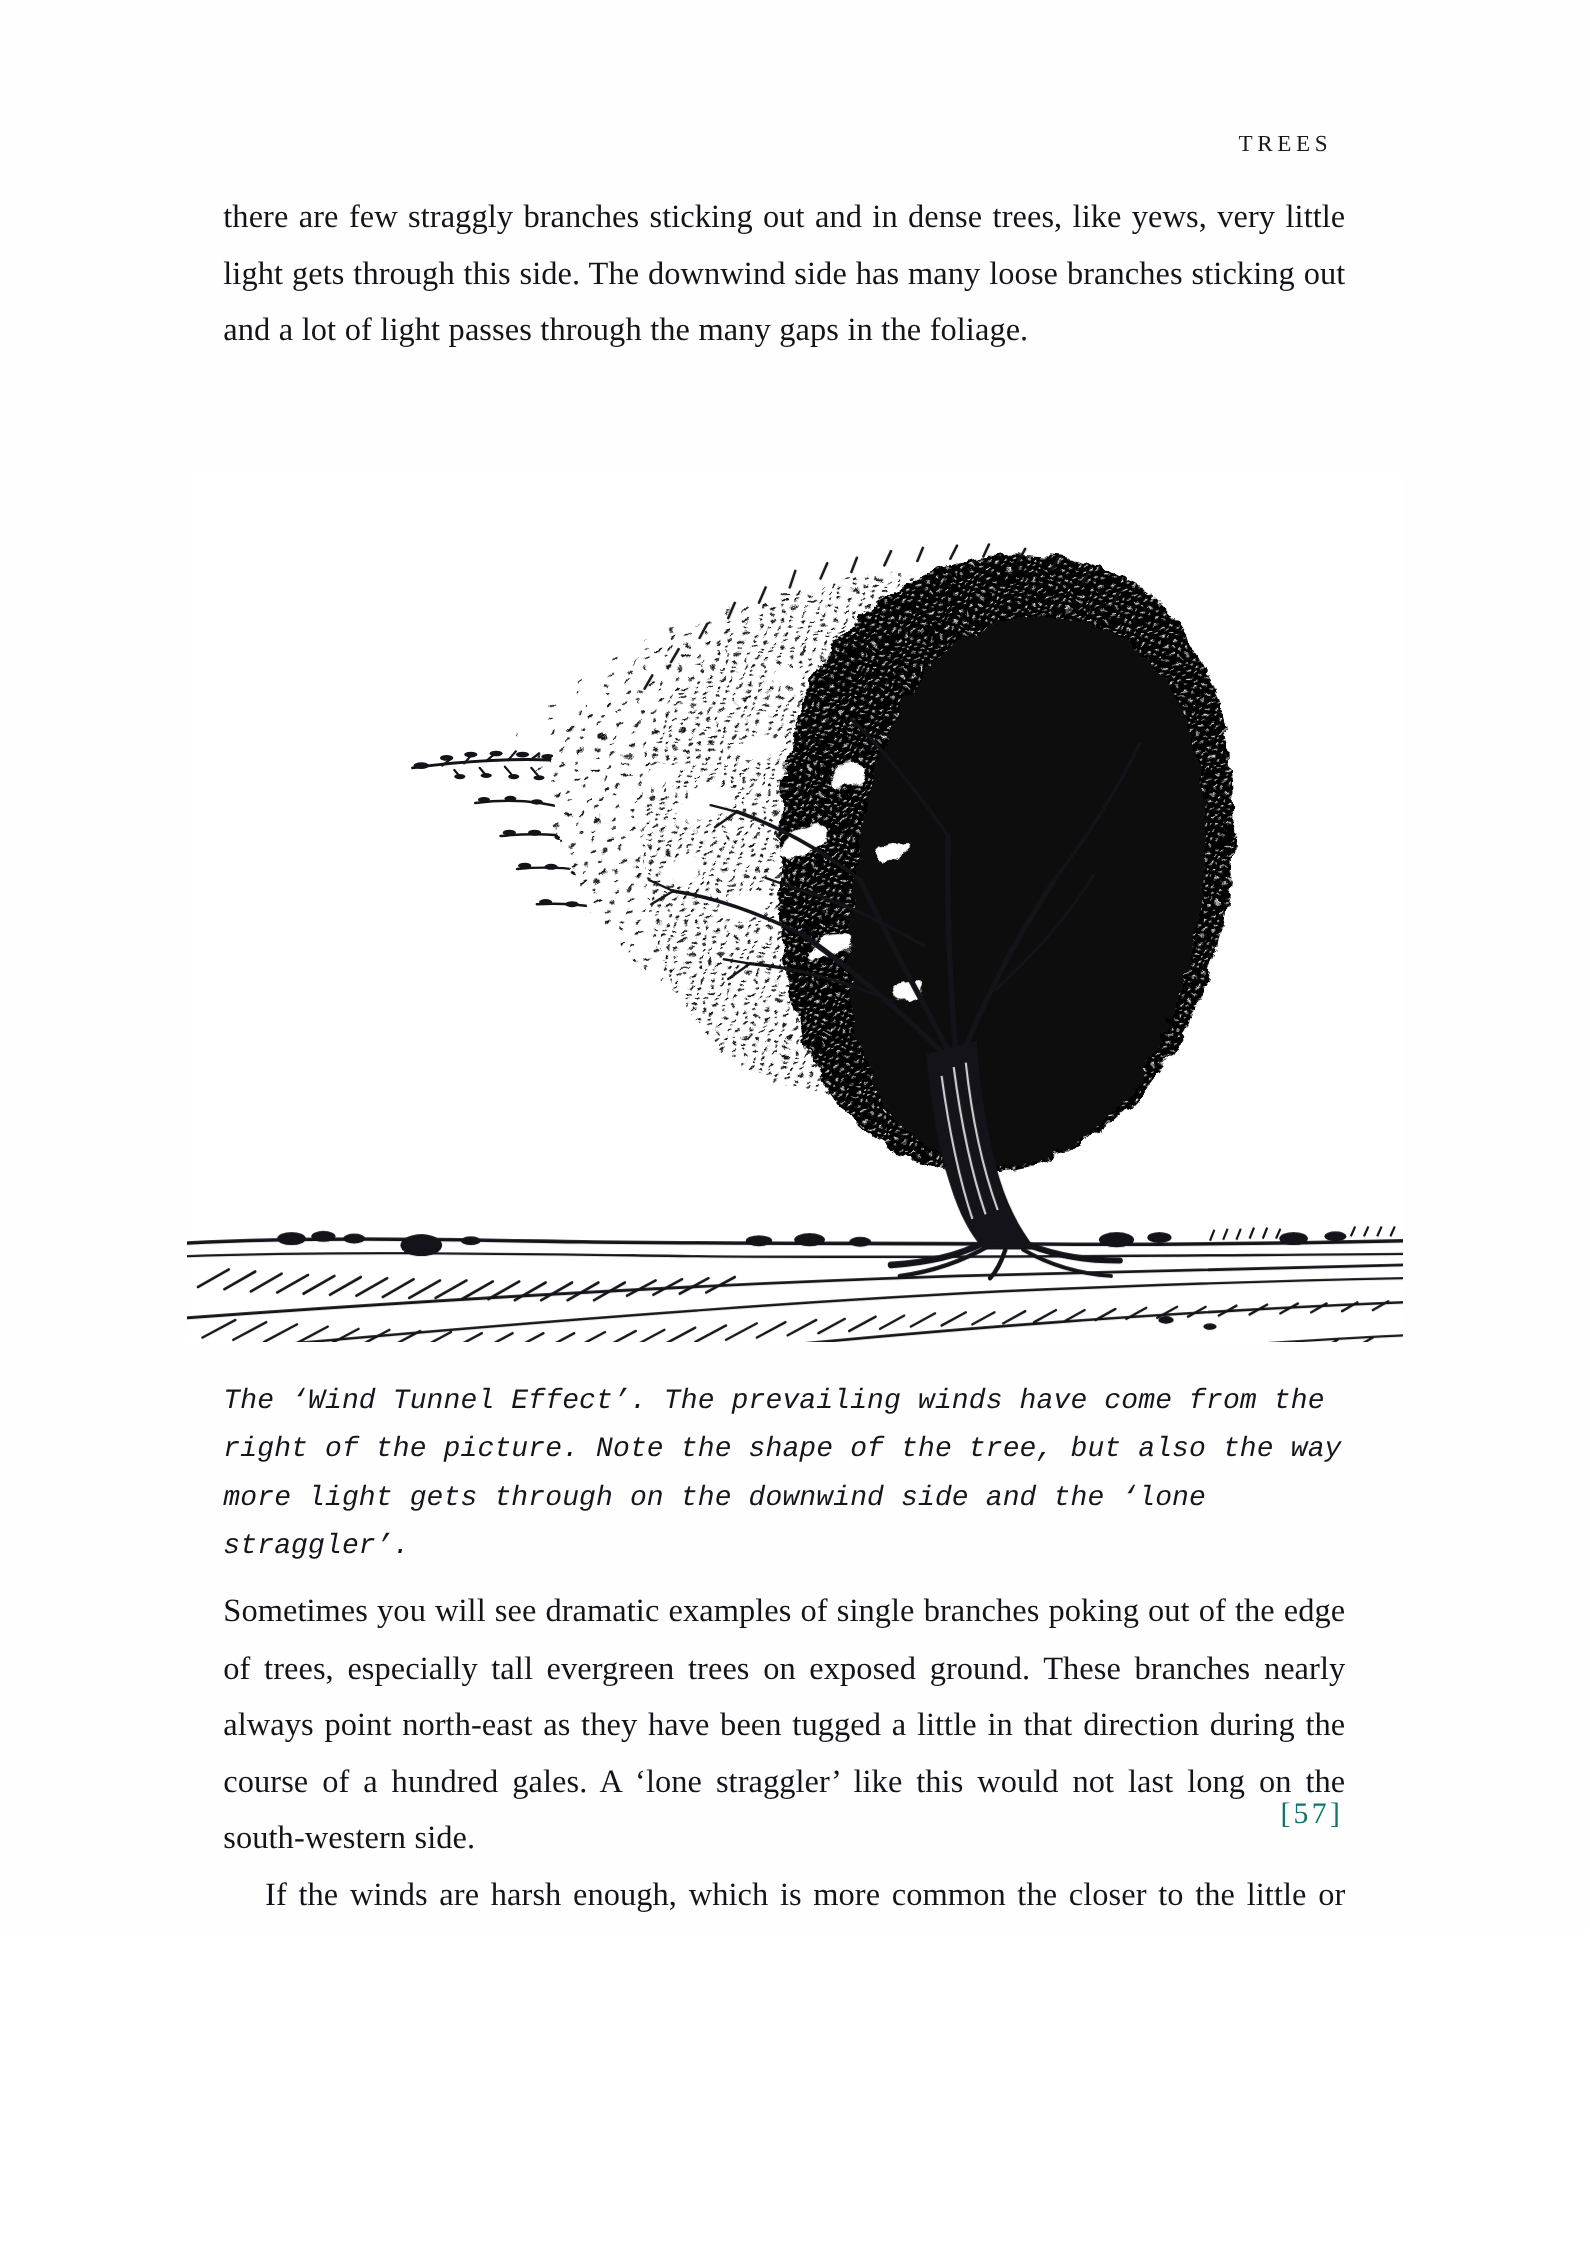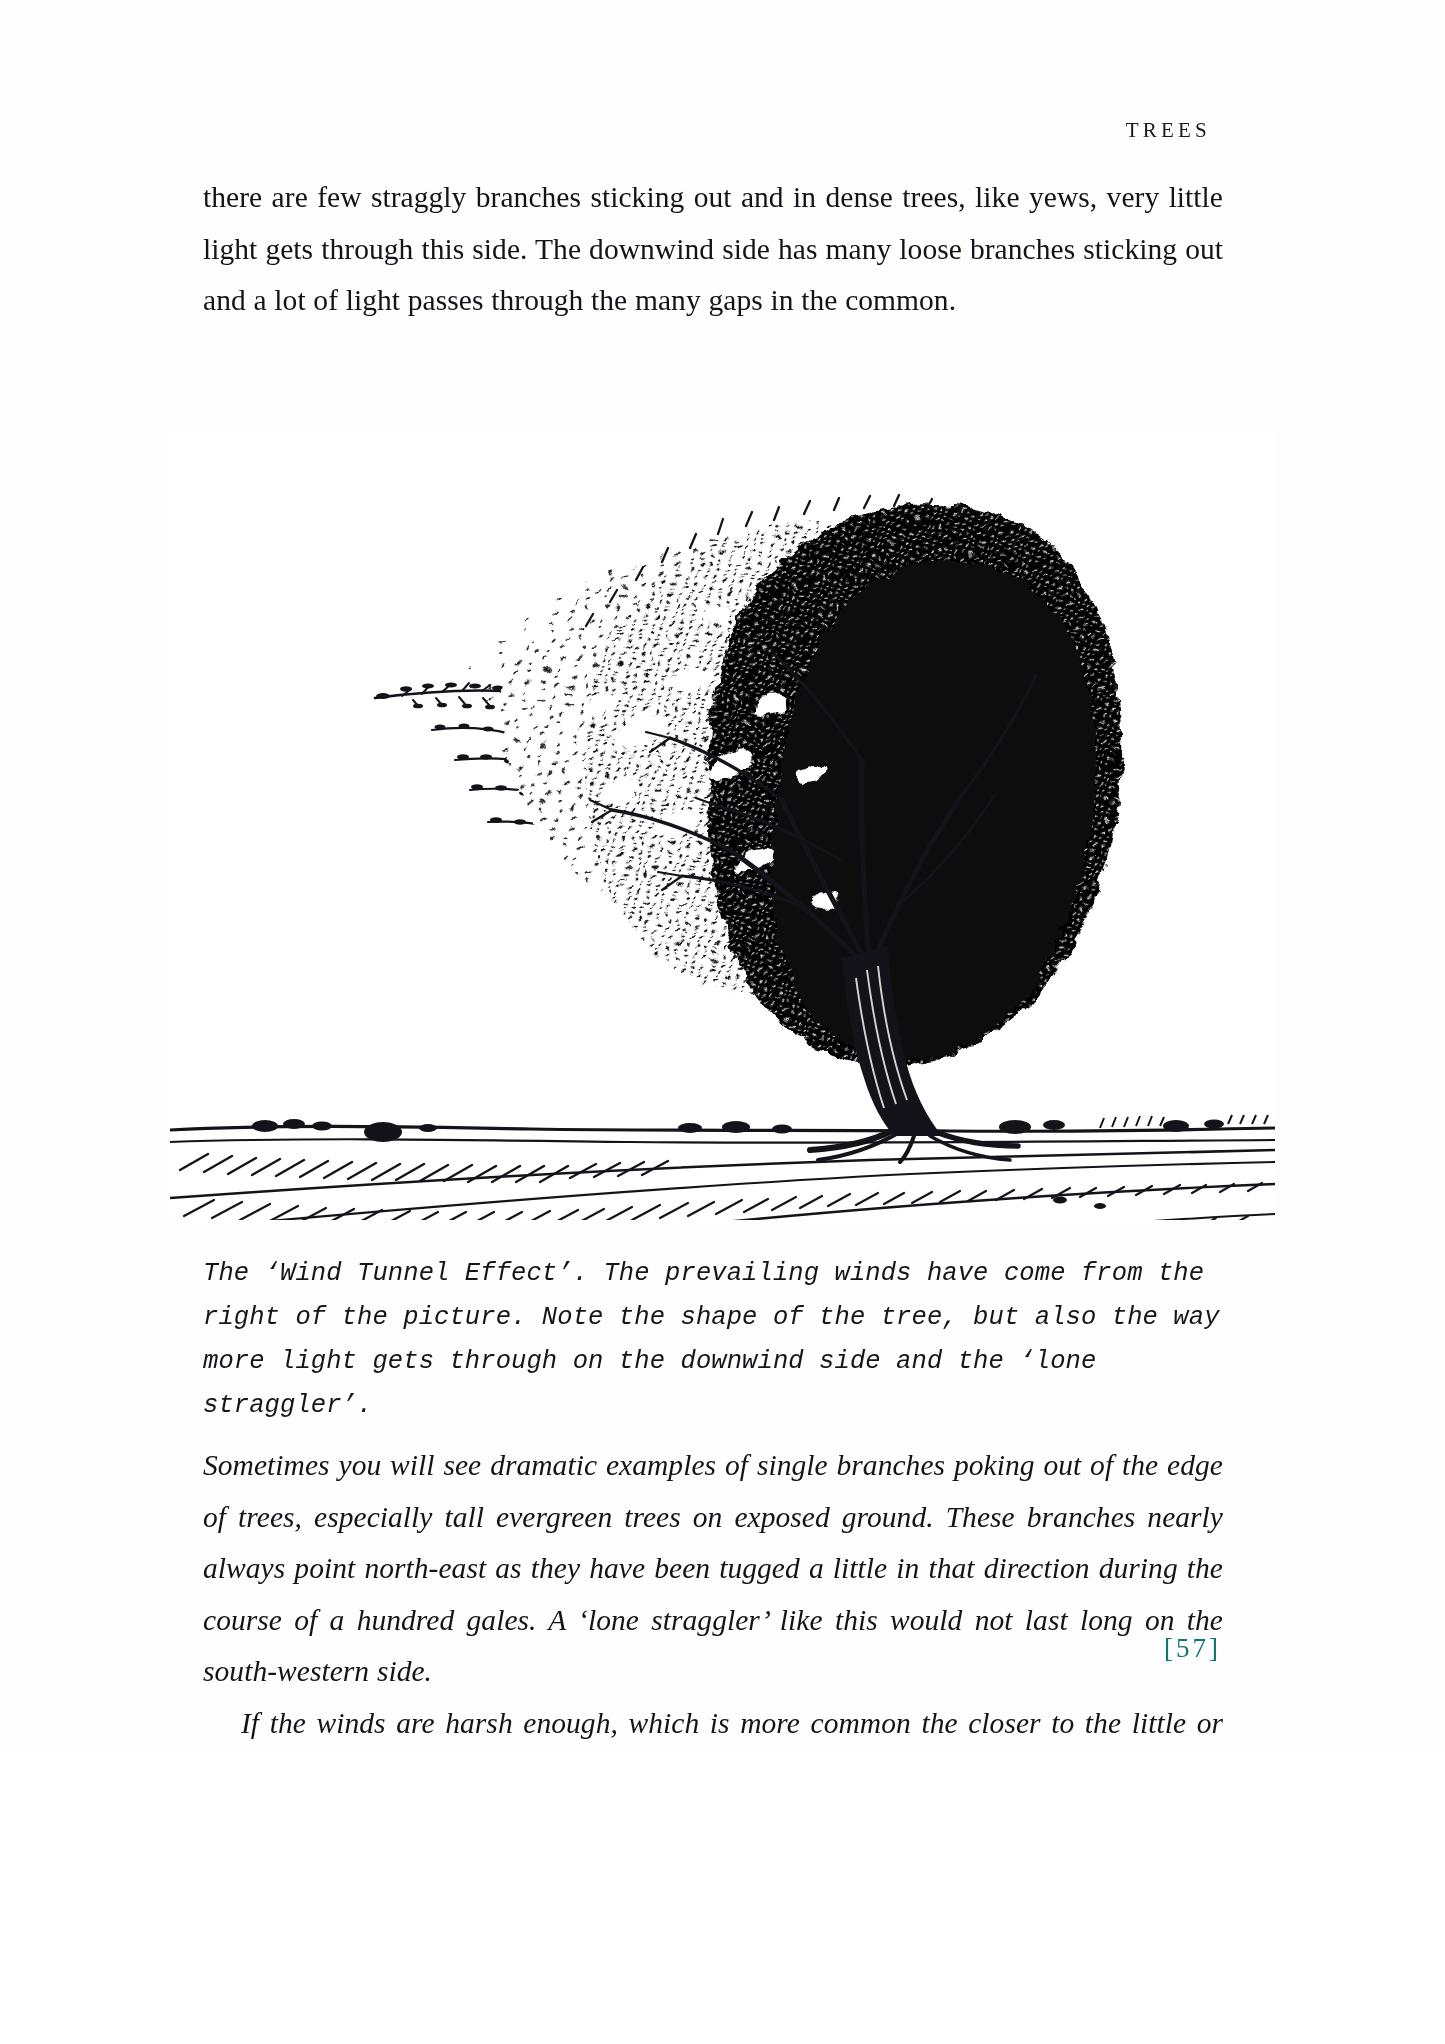--- a/index.html
+++ b/index.html
@@ -92,21 +92,20 @@
     letter-spacing: 0.1px;
     font-family: Liberation Mono, monospace;
   }
 
   
   .text-lower {
     position: absolute;
     left: 203px;
     right: 222px;
     top: 1440px;
-    font-style: italic;
   }
 
   
   .folio {
     position: absolute;
     bottom: 92px;
     right: 224px;
     font-size: 27px;
     letter-spacing: 3px;
     color: #0f766e;
@@ -115,21 +114,21 @@
   }
 </style>
 </head>
 <body>
 
 <div class="page">
 
   <div class="running-head">TREES</div>
 
   <div class="text-column">
-    <p class="body-text para-top">there are few straggly branches sticking out and in dense trees, like yews, very little light gets through this side. The downwind side has many loose branches sticking out and a lot of light passes through the many gaps in the common.</p>
+    <p class="body-text para-top">there are few straggly branches sticking out and in dense trees, like yews, very little light gets through this side. The downwind side has many loose branches sticking out and a lot of light passes through the many gaps in the foliage.</p>
   </div>
 
   <div class="figure">
     <svg viewBox="0 0 1105 790" preserveAspectRatio="xMidYMid meet" xmlns="http://www.w3.org/2000/svg">
       <defs>
 
         <pattern id="leafDense" width="9" height="9" patternUnits="userSpaceOnUse" patternTransform="rotate(-22)">
           <rect width="9" height="9" fill="#000"></rect>
           <ellipse cx="2.2" cy="2.4" rx="2.0" ry="0.85" fill="#ffffff" opacity="0.85"></ellipse>
           <ellipse cx="6.6" cy="6.2" rx="1.7" ry="0.7" fill="#ffffff" opacity="0.7"></ellipse>

